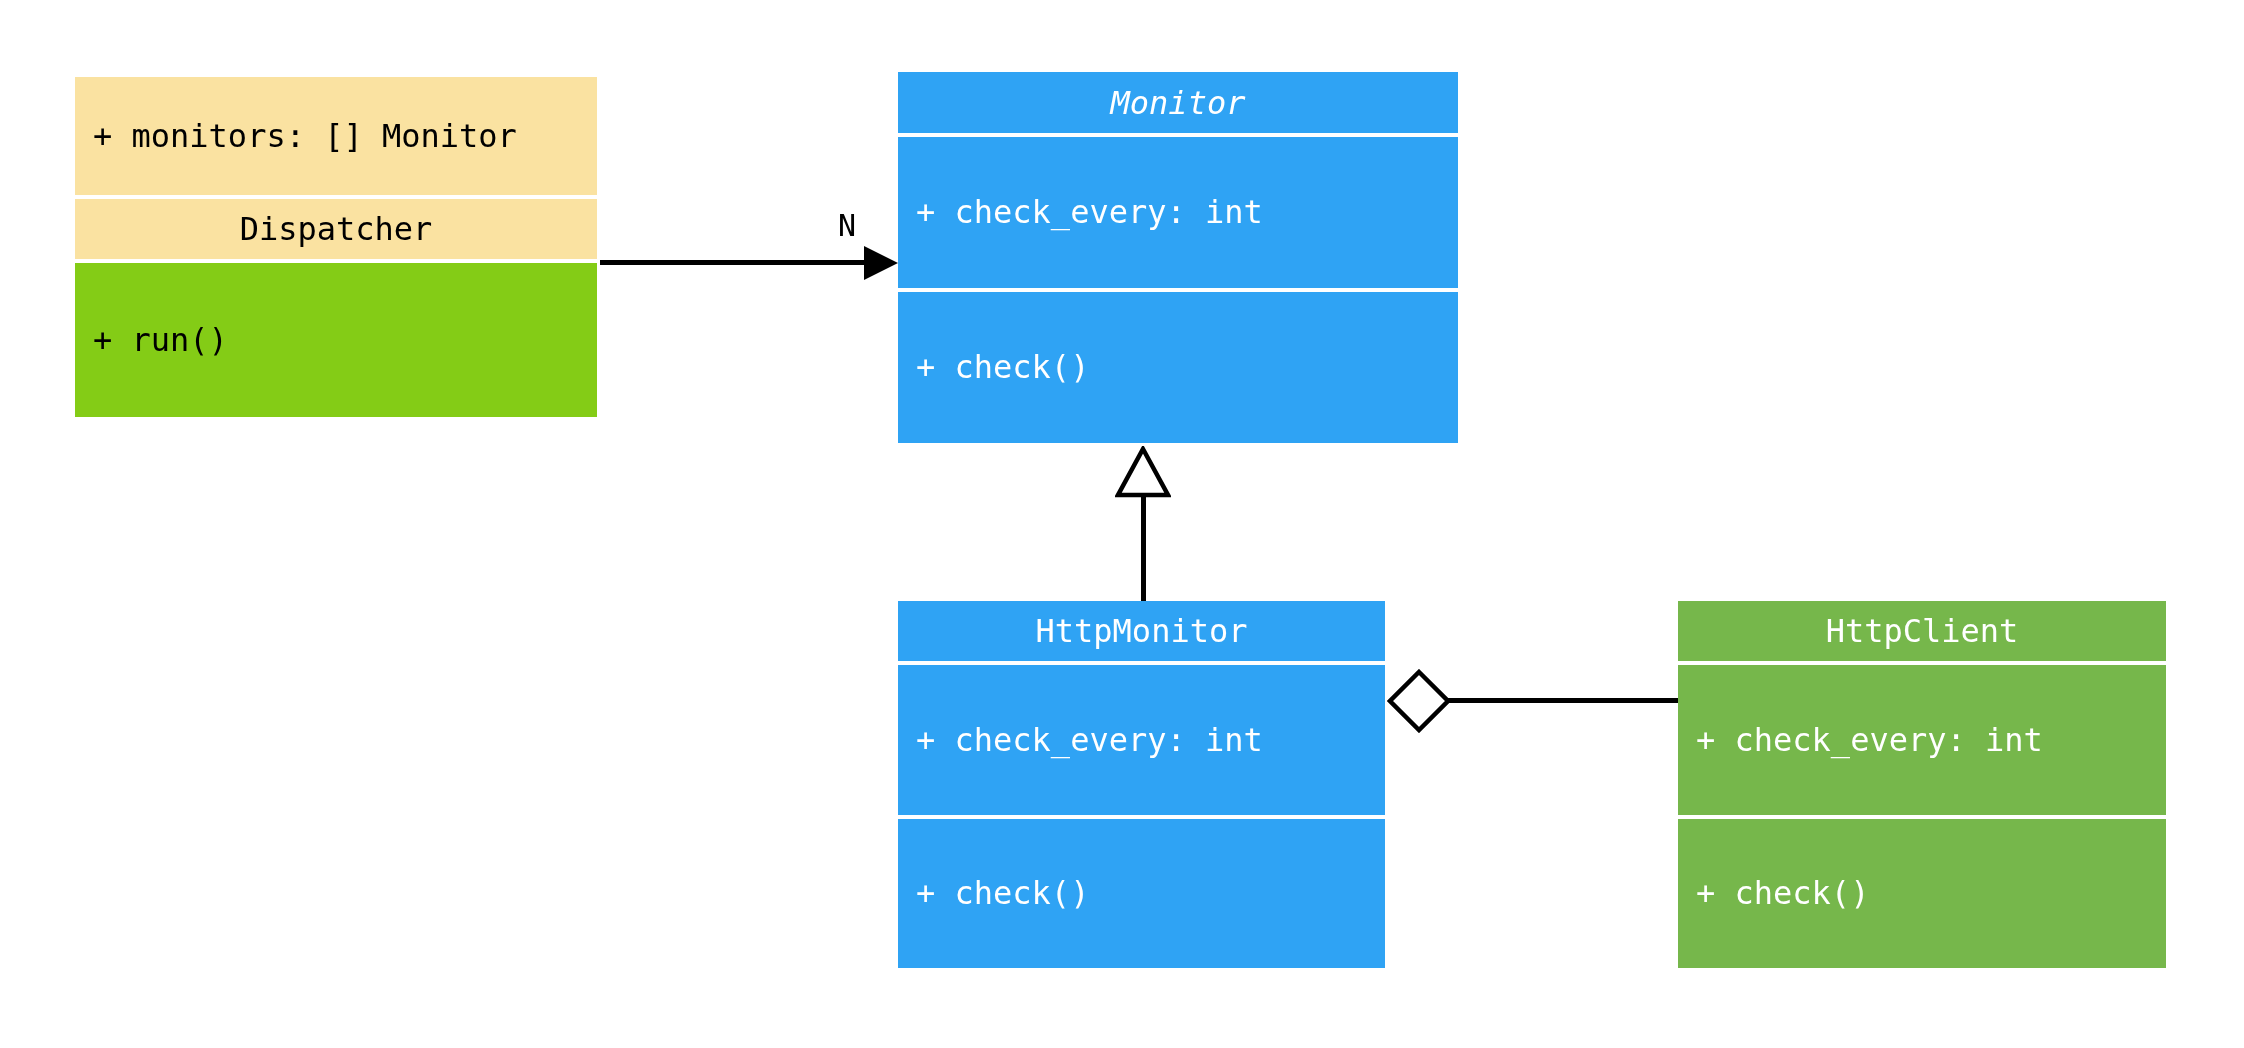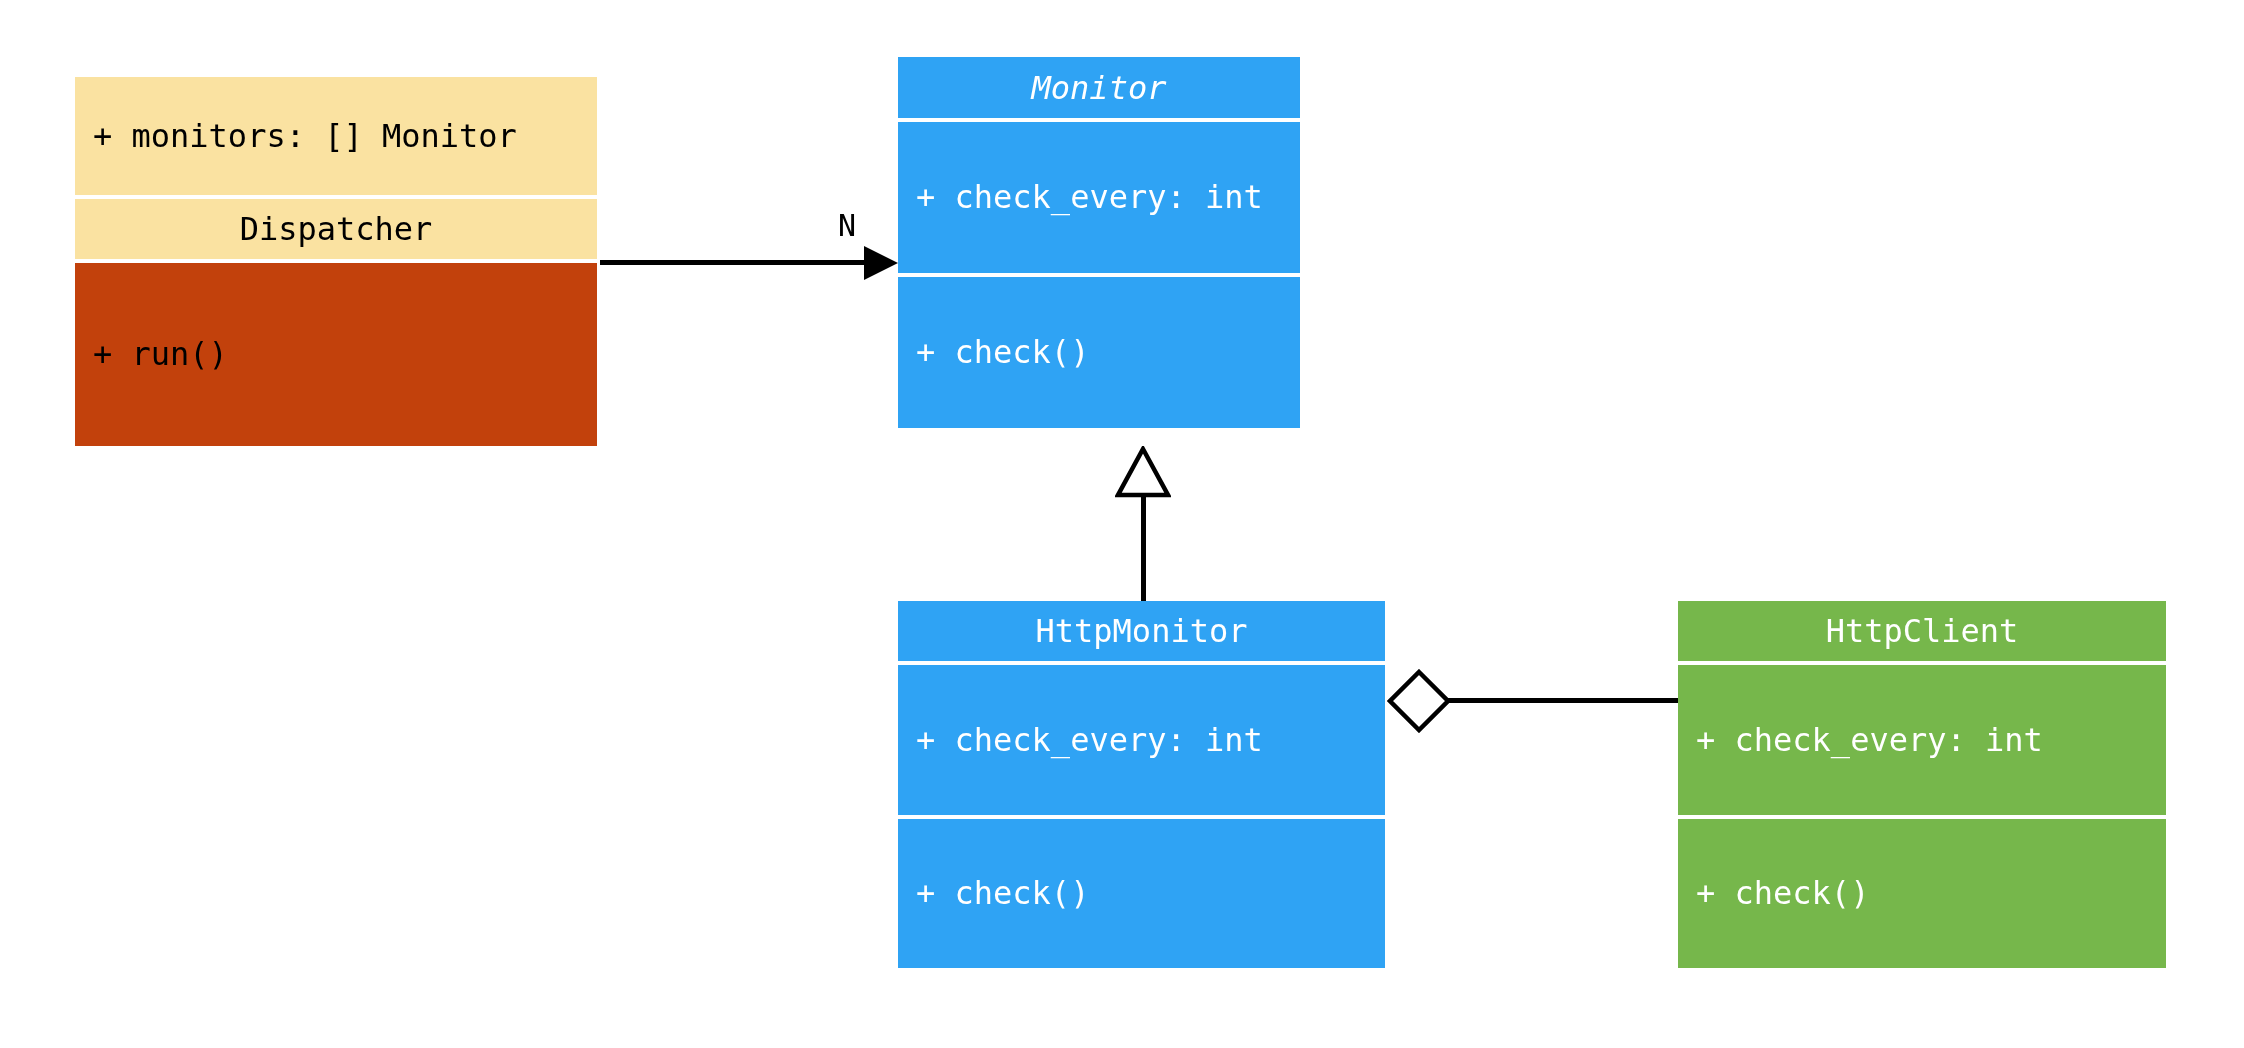--- a/index.html
+++ b/index.html
@@ -71,26 +71,26 @@
 
 <div class="canvas">
 
   <div class="uml-class" style="left:75px; top:77px; width:522px;">
     <div class="uml-sec attrs" style="height: 118px; background-color: rgb(250, 226, 161); color: rgb(0, 0, 0);">
       <div class="uml-line">+ monitors: [] Monitor</div>
     </div>
     <div class="uml-sec title" style="height: 60px; background-color: rgb(250, 226, 161); color: rgb(0, 0, 0);">
       <span class="uml-title-text">Dispatcher</span>
     </div>
-    <div class="uml-sec methods" style="height: 183px; background-color: #c2410c; color: rgb(0, 0, 0);">
+    <div class="uml-sec methods" style="height: 154px; background-color: #84cc16; color: rgb(0, 0, 0);">
       <div class="uml-line">+ run()</div>
     </div>
   </div>
 
-  <div class="uml-class" style="left:898px; top:57px; width:402px;">
+  <div class="uml-class" style="left:898px; top:72px; width:560px;">
     <div class="uml-sec title is-italic" style="height: 61px; background-color: rgb(47, 163, 244); color: rgb(255, 255, 255);">
       <span class="uml-title-text">Monitor</span>
     </div>
     <div class="uml-sec attrs" style="height: 151px; background-color: rgb(47, 163, 244); color: rgb(255, 255, 255);">
       <div class="uml-line">+ check_every: int</div>
     </div>
     <div class="uml-sec methods" style="height: 151px; background-color: rgb(47, 163, 244); color: rgb(255, 255, 255);">
       <div class="uml-line">+ check()</div>
     </div>
   </div>

